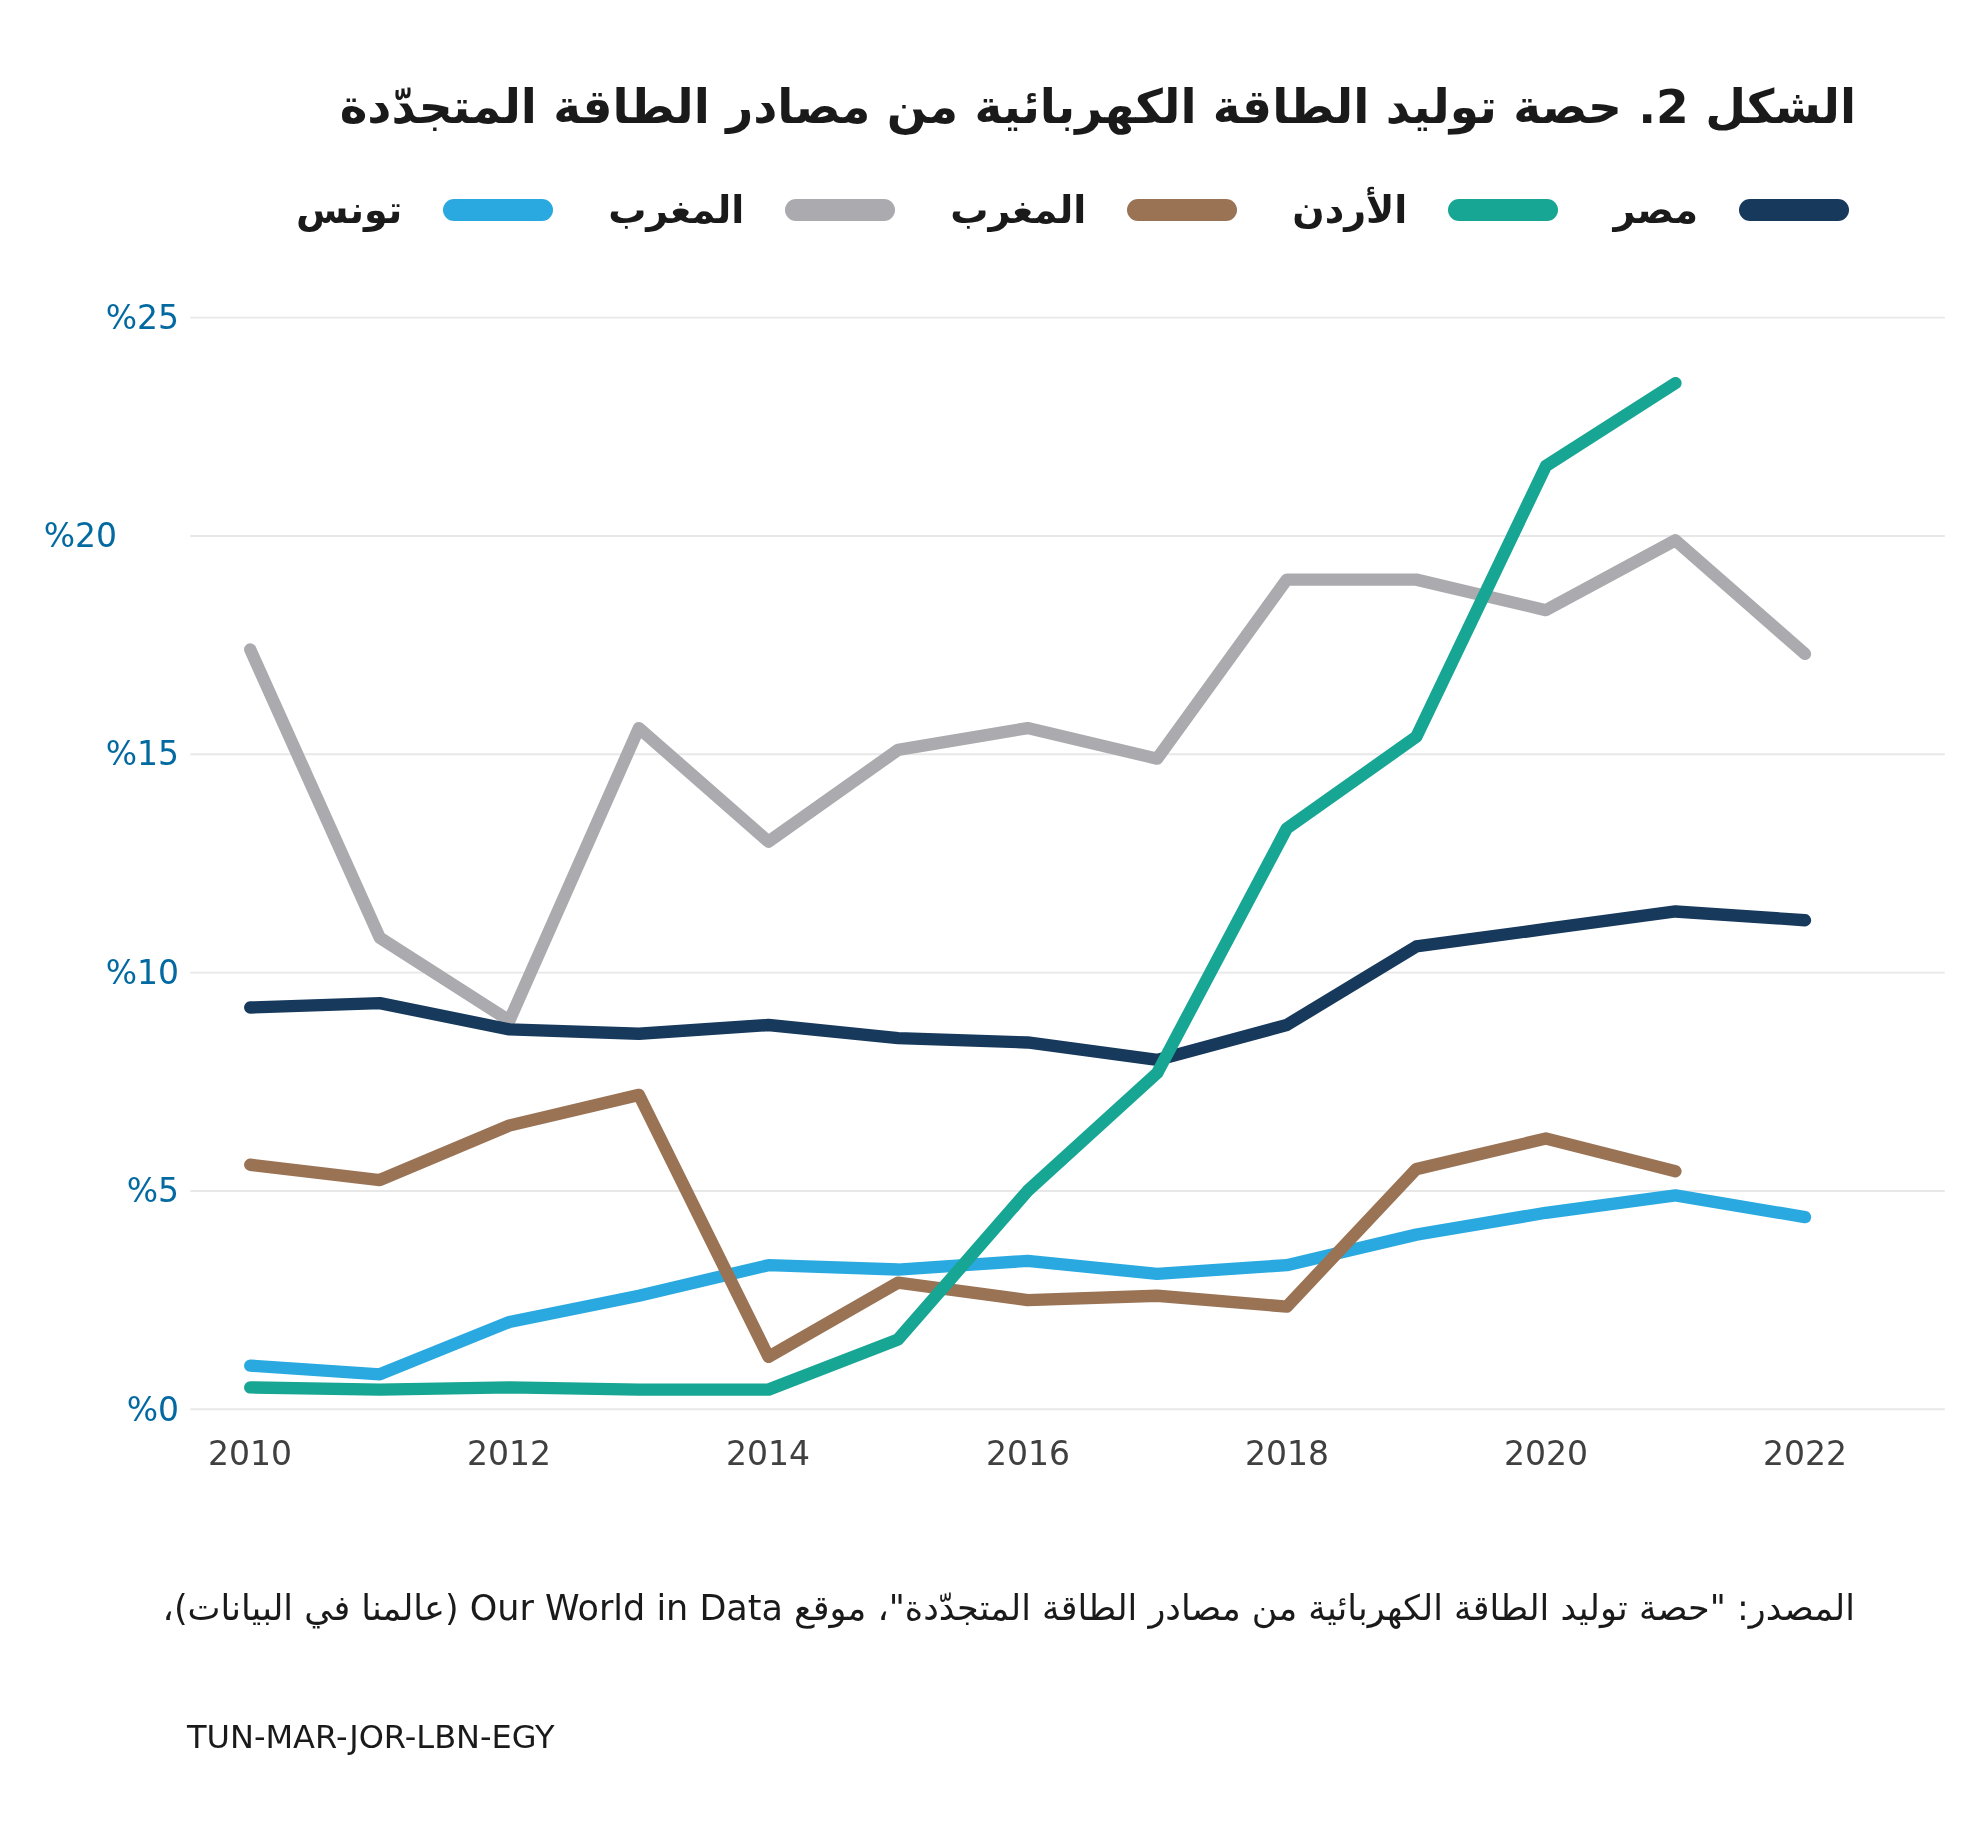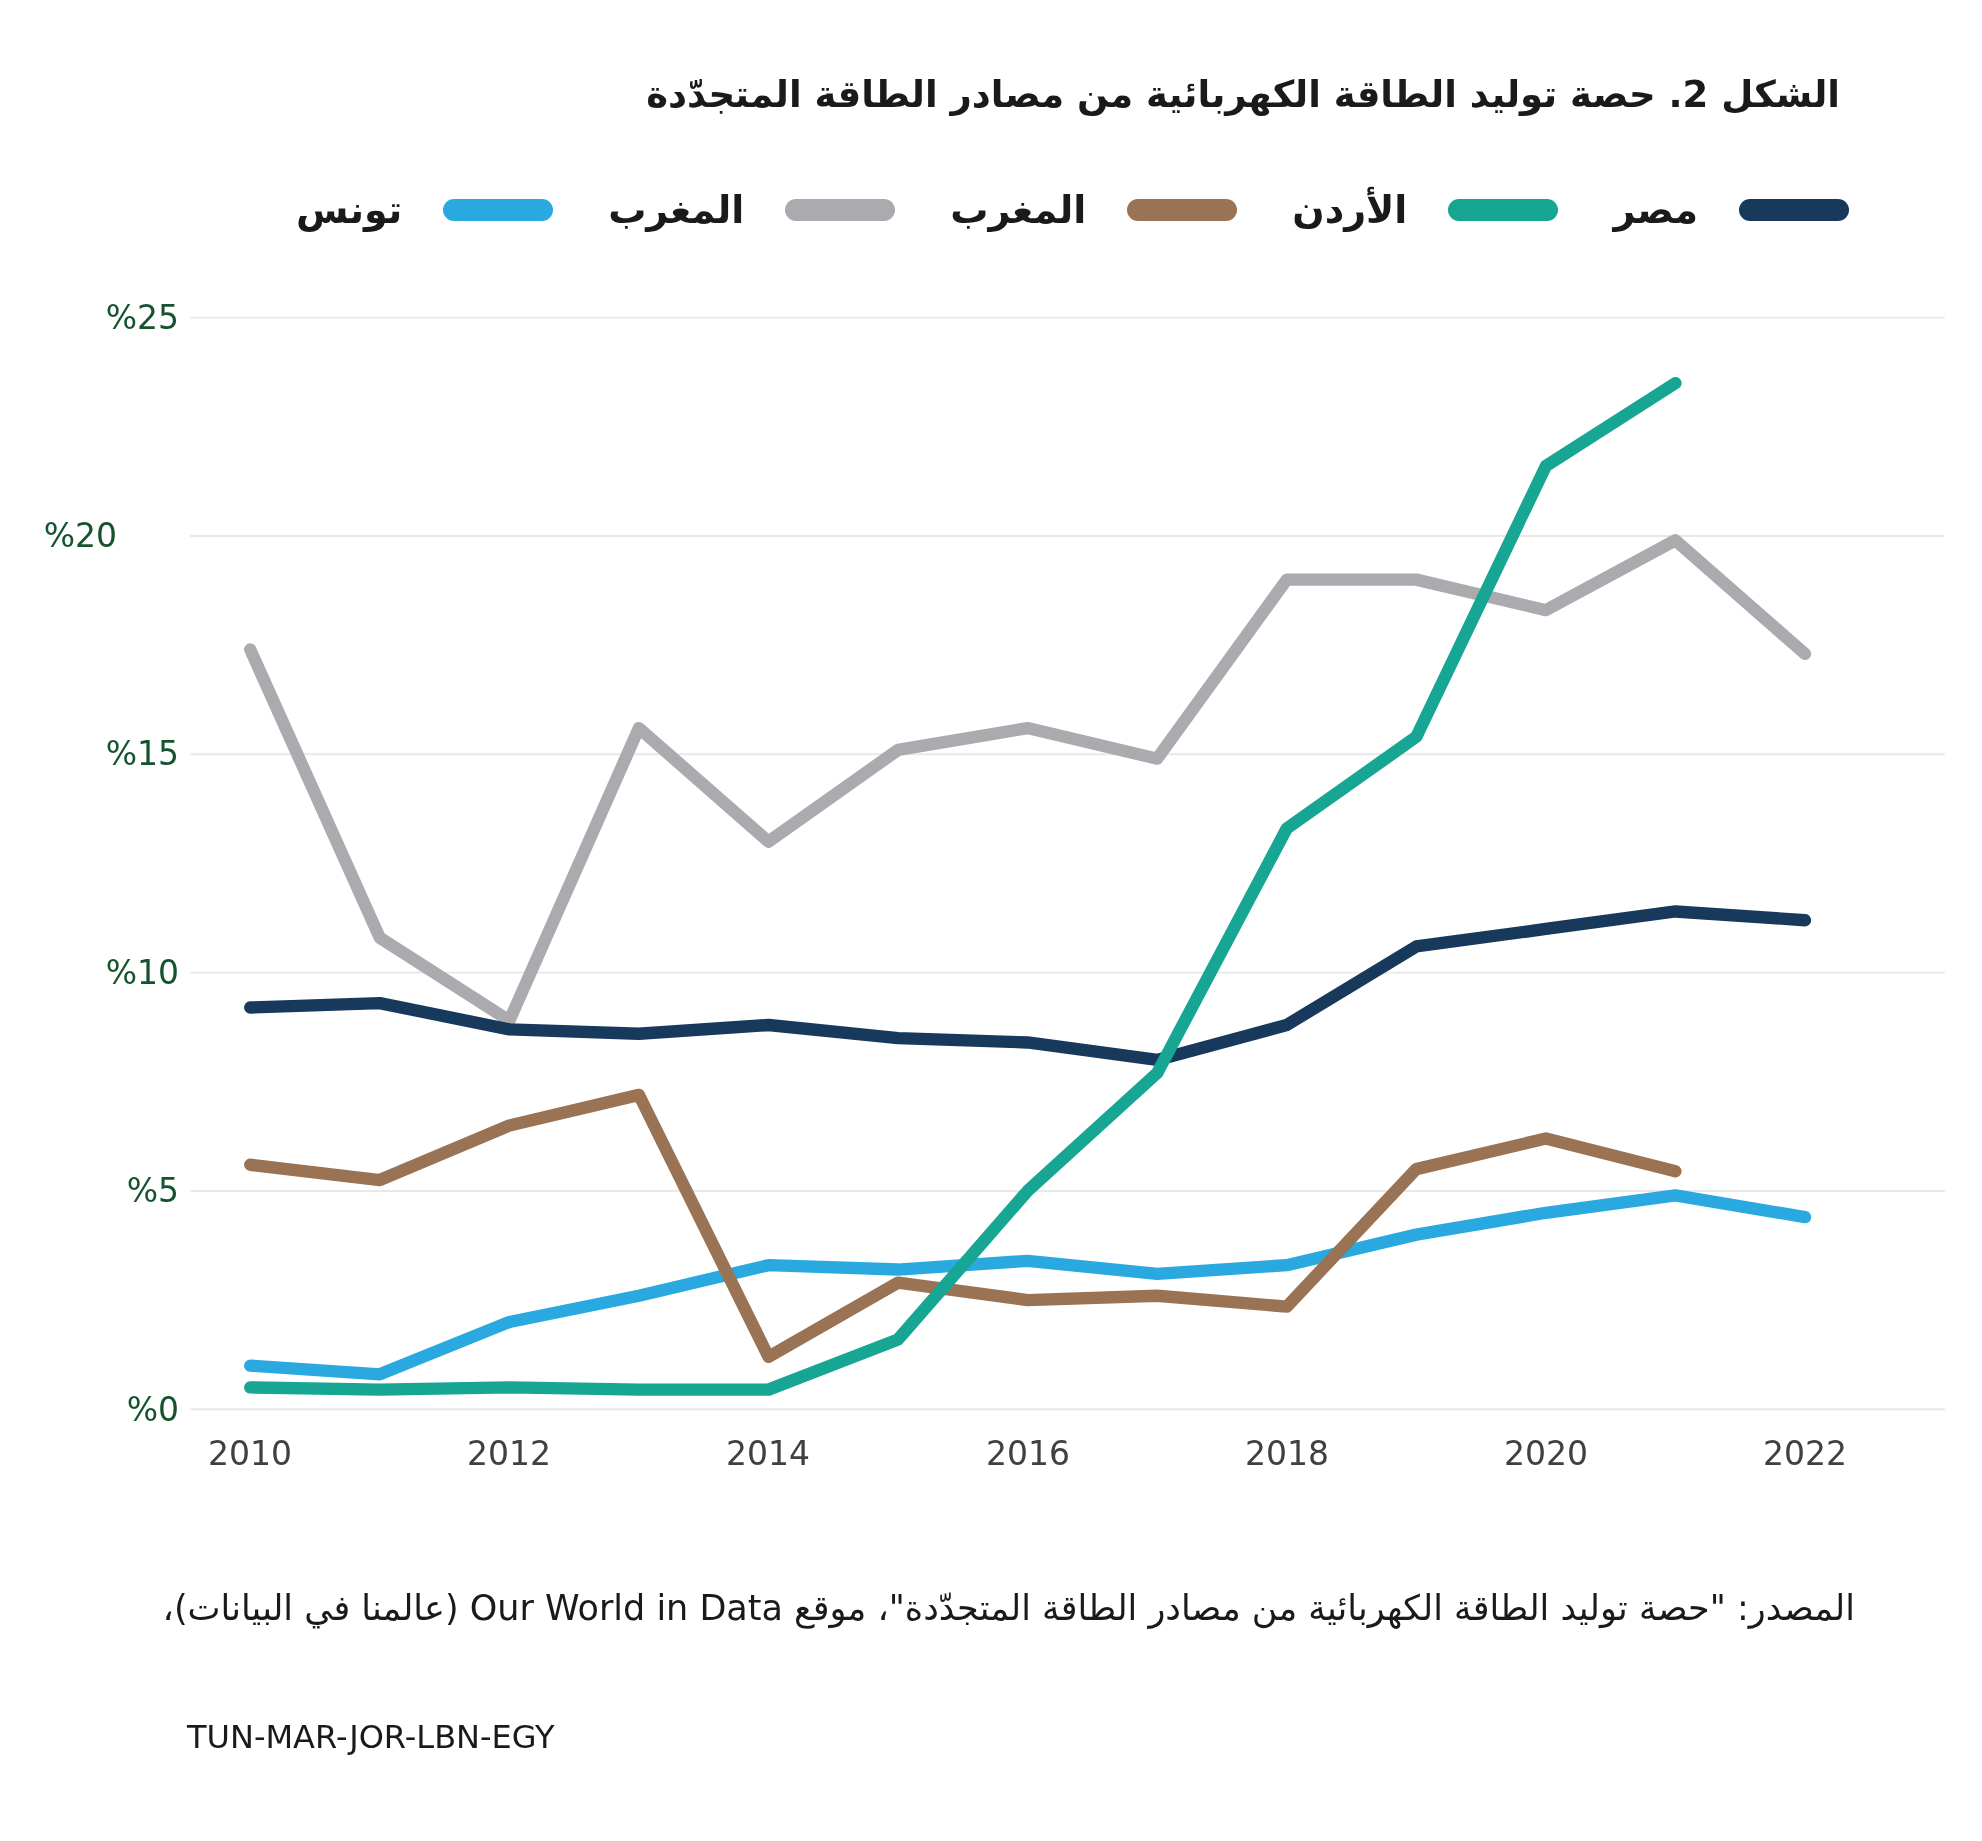--- a/index.html
+++ b/index.html
@@ -1,33 +1,33 @@
 <!DOCTYPE html>
 <html style="font-size:15px"><head>
 <meta charset="utf-8">
 <style>
   html,body{margin:0;padding:0;}
   body{
     width:1982px;height:1841px;position:relative;background:#ffffff;
     font-family:"DejaVu Sans","Liberation Sans",sans-serif;color:#1a1a1a;overflow:hidden;
   }
   .page-title{
-    position:absolute;top:48px;right:142px;left:285px;
-    font-size:37px;font-weight:700;text-align:right;direction:rtl;line-height:1.2;
+    position:absolute;top:48px;right:126px;left:285px;
+    font-size:47px;font-weight:700;text-align:right;direction:rtl;line-height:1.2;
   }
   .legend{
     position:absolute;top:186px;right:133px;height:48px;
     display:flex;direction:rtl;column-gap:55px;align-items:center;
   }
   .legend-item{display:flex;direction:rtl;align-items:center;column-gap:41px;}
   .legend-swatch{display:inline-block;width:110px;height:22px;border-radius:11.4px;}
   .legend-label{font-size:38px;font-weight:700;white-space:nowrap;}
   svg.chart{position:absolute;left:0;top:0;}
   .ytick{
-    position:absolute;width:152px;text-align:right;font-size:33px;color:#14532d;
+    position:absolute;width:152px;text-align:right;font-size:33px;color:#0369a1;
     direction:ltr;line-height:42px;
   }
   .xtick{
     position:absolute;top:1434px;font-size:33px;color:#404040;
     transform:translateX(-50%);white-space:nowrap;
   }
   .source-ar{
     position:absolute;top:1579px;right:127px;left:143px;
     direction:rtl;text-align:right;font-size:35px;line-height:59px;color:#1a1a1a;
   }

